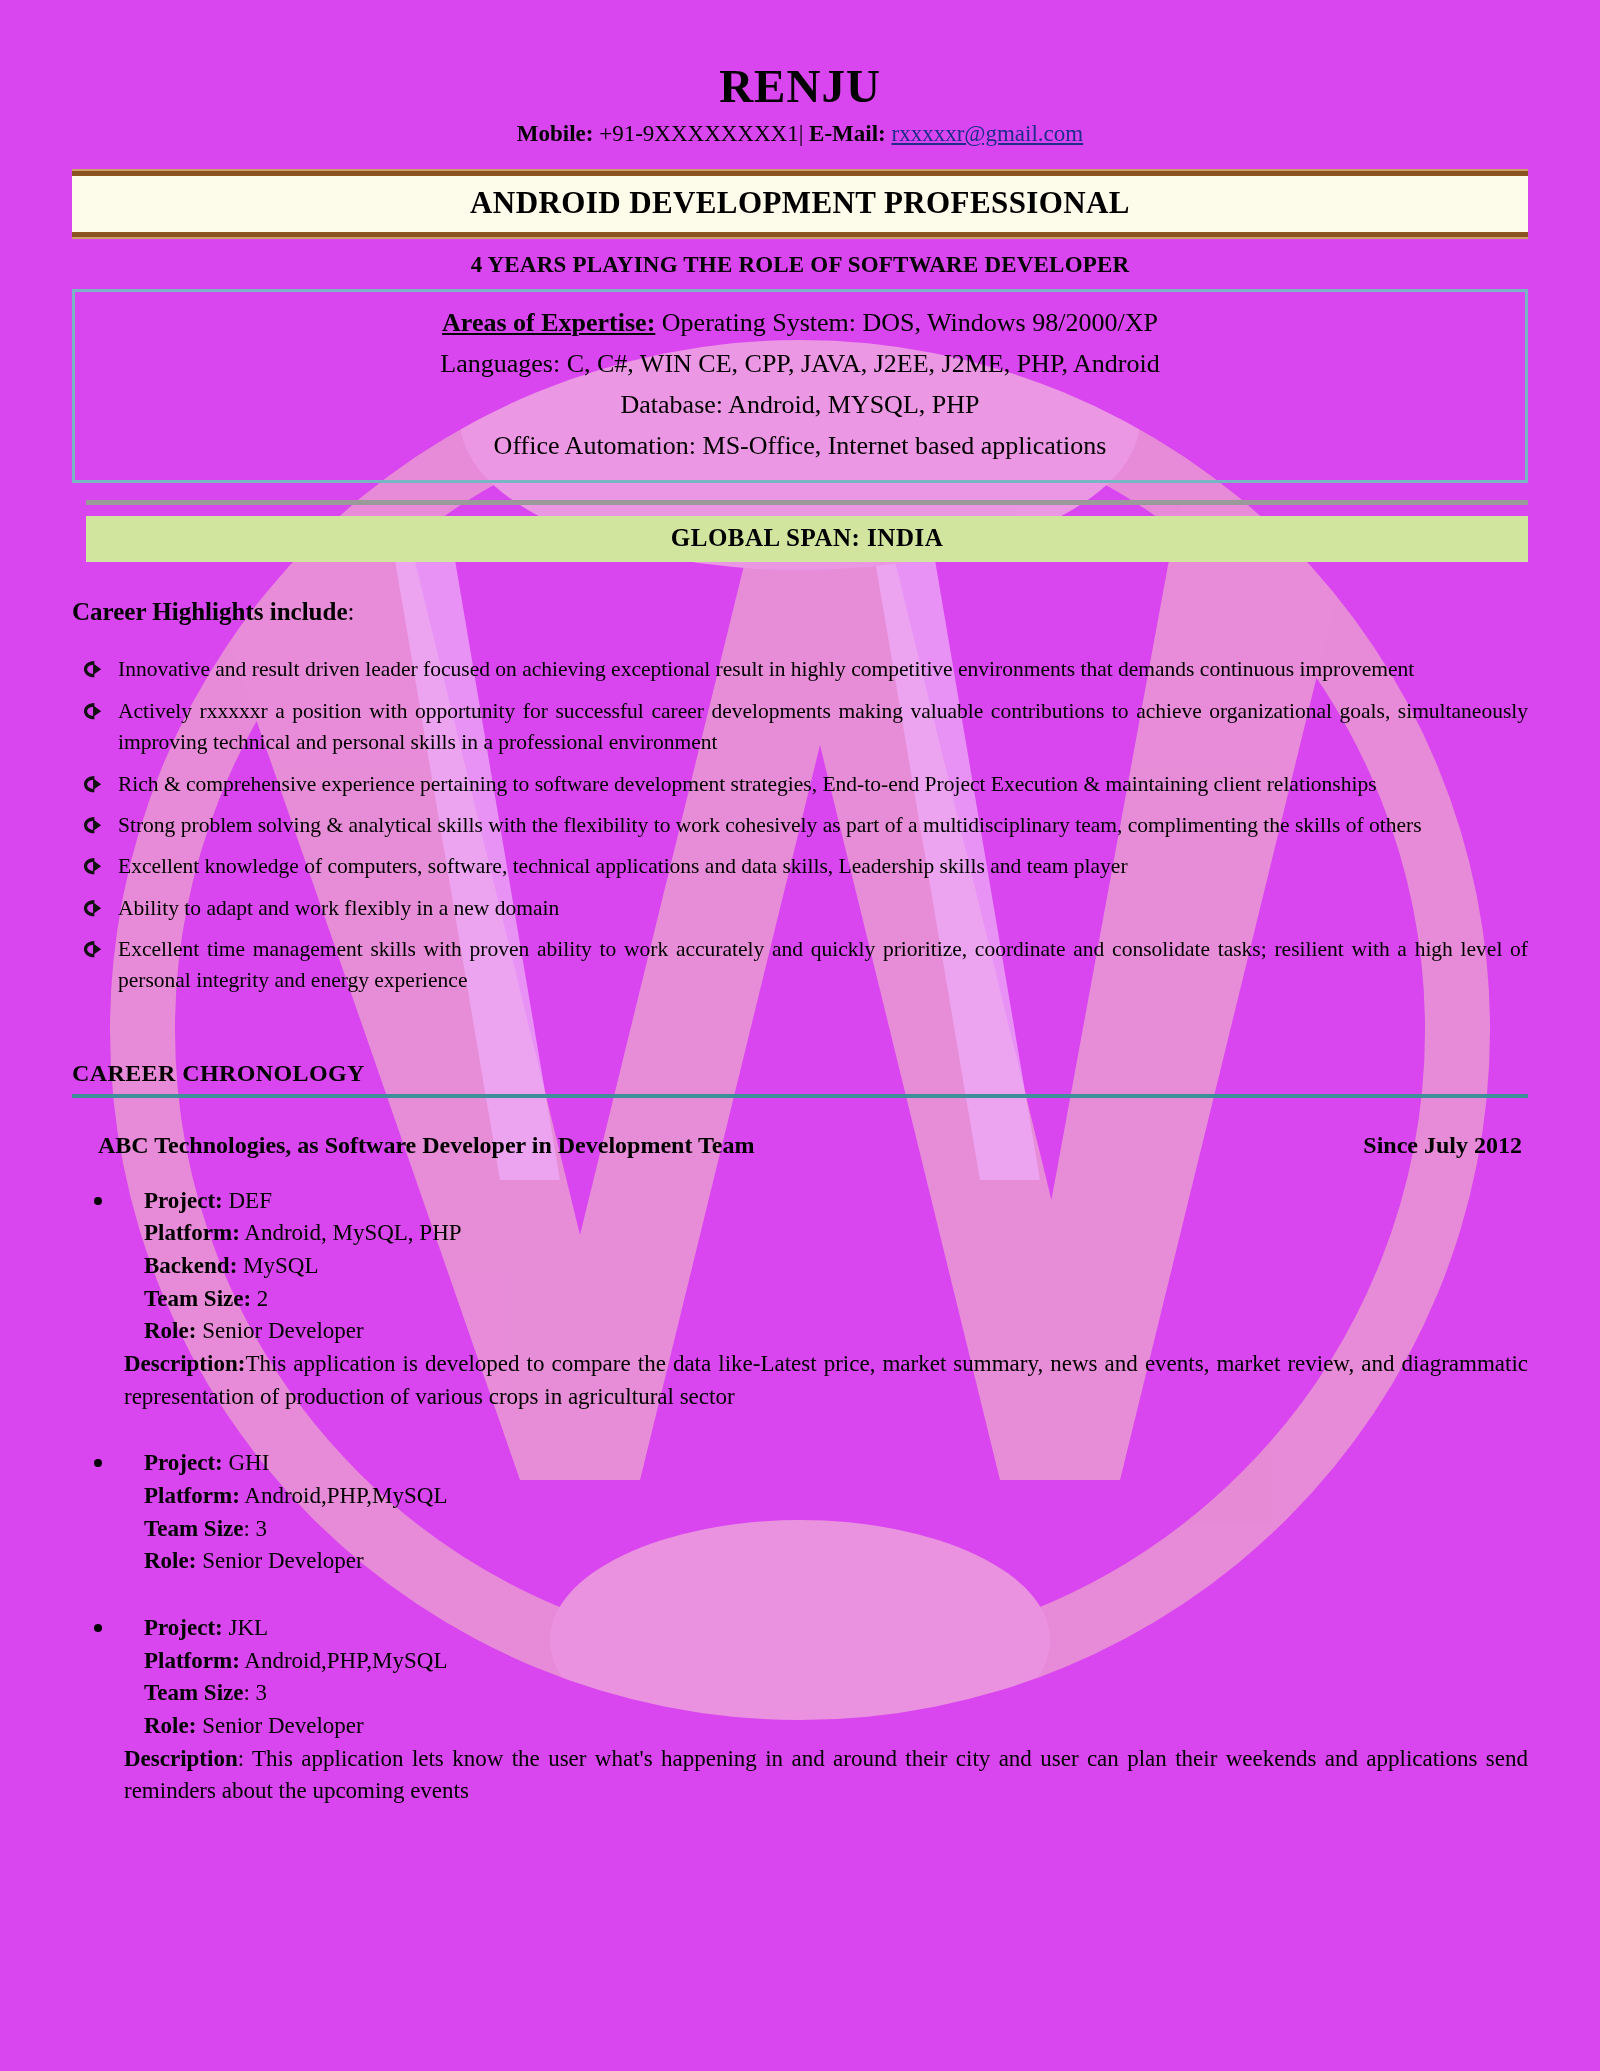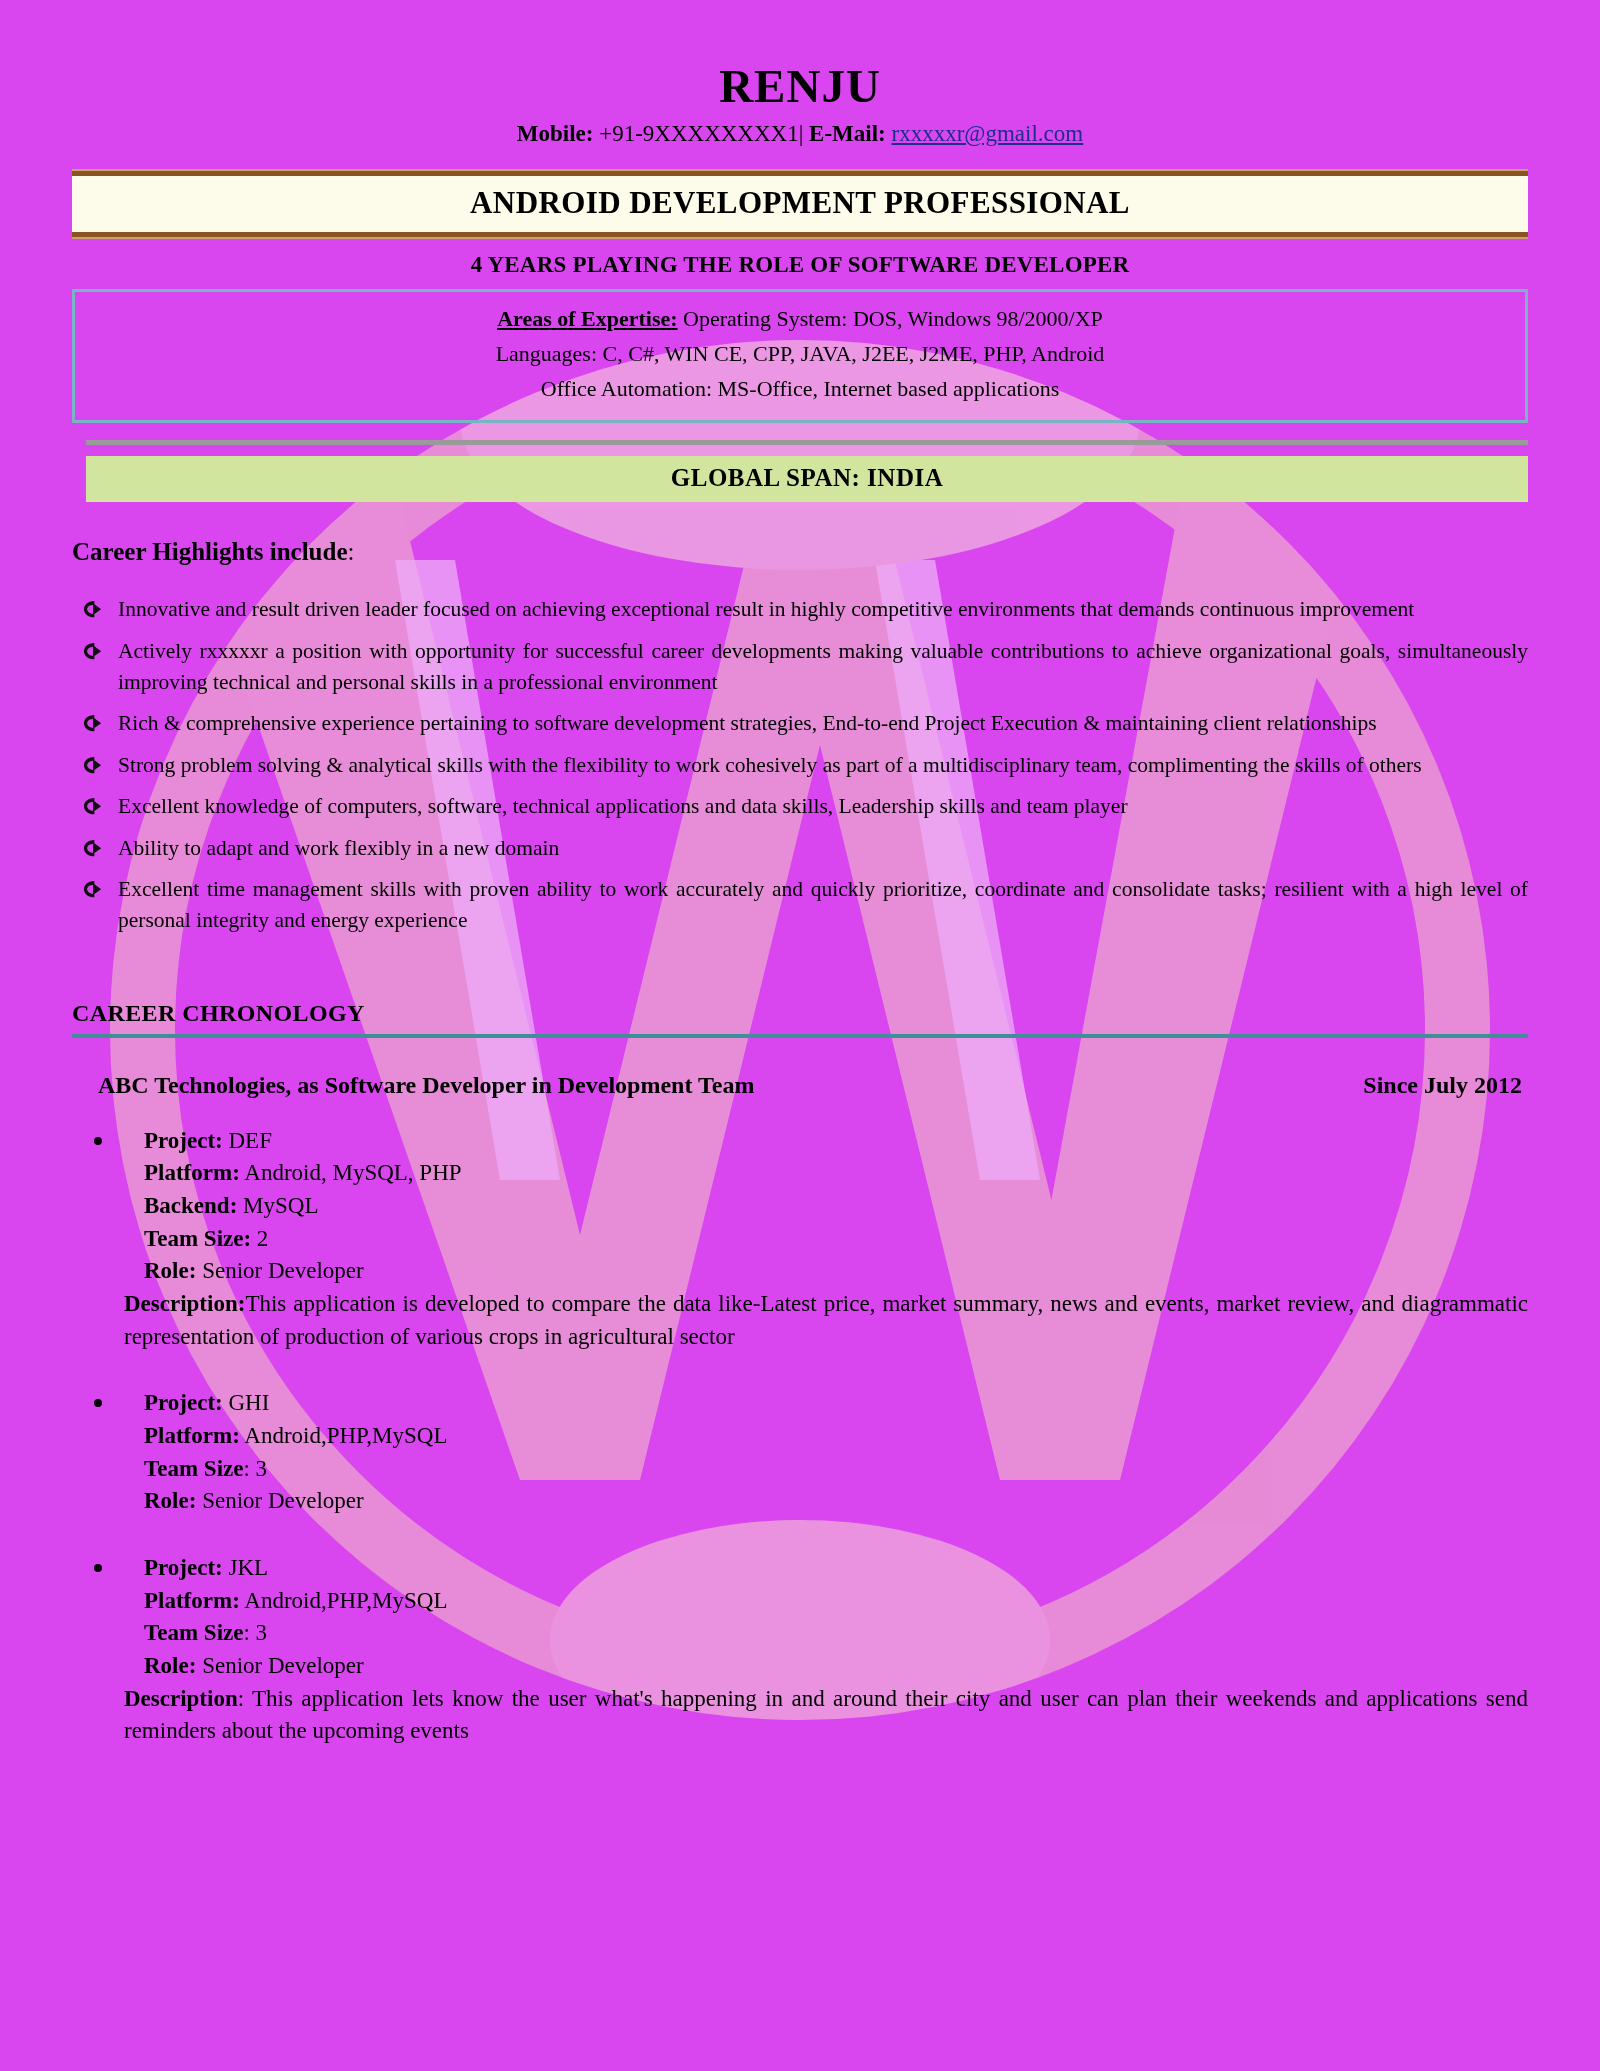--- a/index.html
+++ b/index.html
@@ -93,21 +93,21 @@
 
   
   .expertise-box {
     border: 3px solid #79b4c4;
     padding: 10px 18px 14px 18px;
     margin-top: 2px;
     text-align: center;
     background: transparent;
   }
   .expertise-line {
-    font-size: 22px;
+    font-size: 26px;
     line-height: 1.58;
     text-align: center;
   }
   .expertise-label {
     font-weight: bold;
     text-decoration: underline;
   }
 
   
   .rule-gray {
@@ -265,20 +265,21 @@
     </div>
 
     <div class="subtitle">4 YEARS PLAYING THE ROLE OF SOFTWARE DEVELOPER</div>
 
     <div class="expertise-box">
       <div class="expertise-line">
         <span class="expertise-label">Areas of Expertise:</span>
         <span>Operating System: DOS, Windows 98/2000/XP</span>
       </div>
       <div class="expertise-line">Languages: C, C#, WIN CE, CPP, JAVA, J2EE, J2ME, PHP, Android</div>
+      <div class="expertise-line">Database: Android, MYSQL, PHP</div>
       <div class="expertise-line">Office Automation: MS-Office, Internet based applications</div>
     </div>
 
     <div class="rule-gray"></div>
     <div class="green-band">
       <span class="green-band-text">GLOBAL SPAN: INDIA</span>
     </div>
 
     <div class="section-lead">
       <b>Career Highlights include</b><span>:</span>

